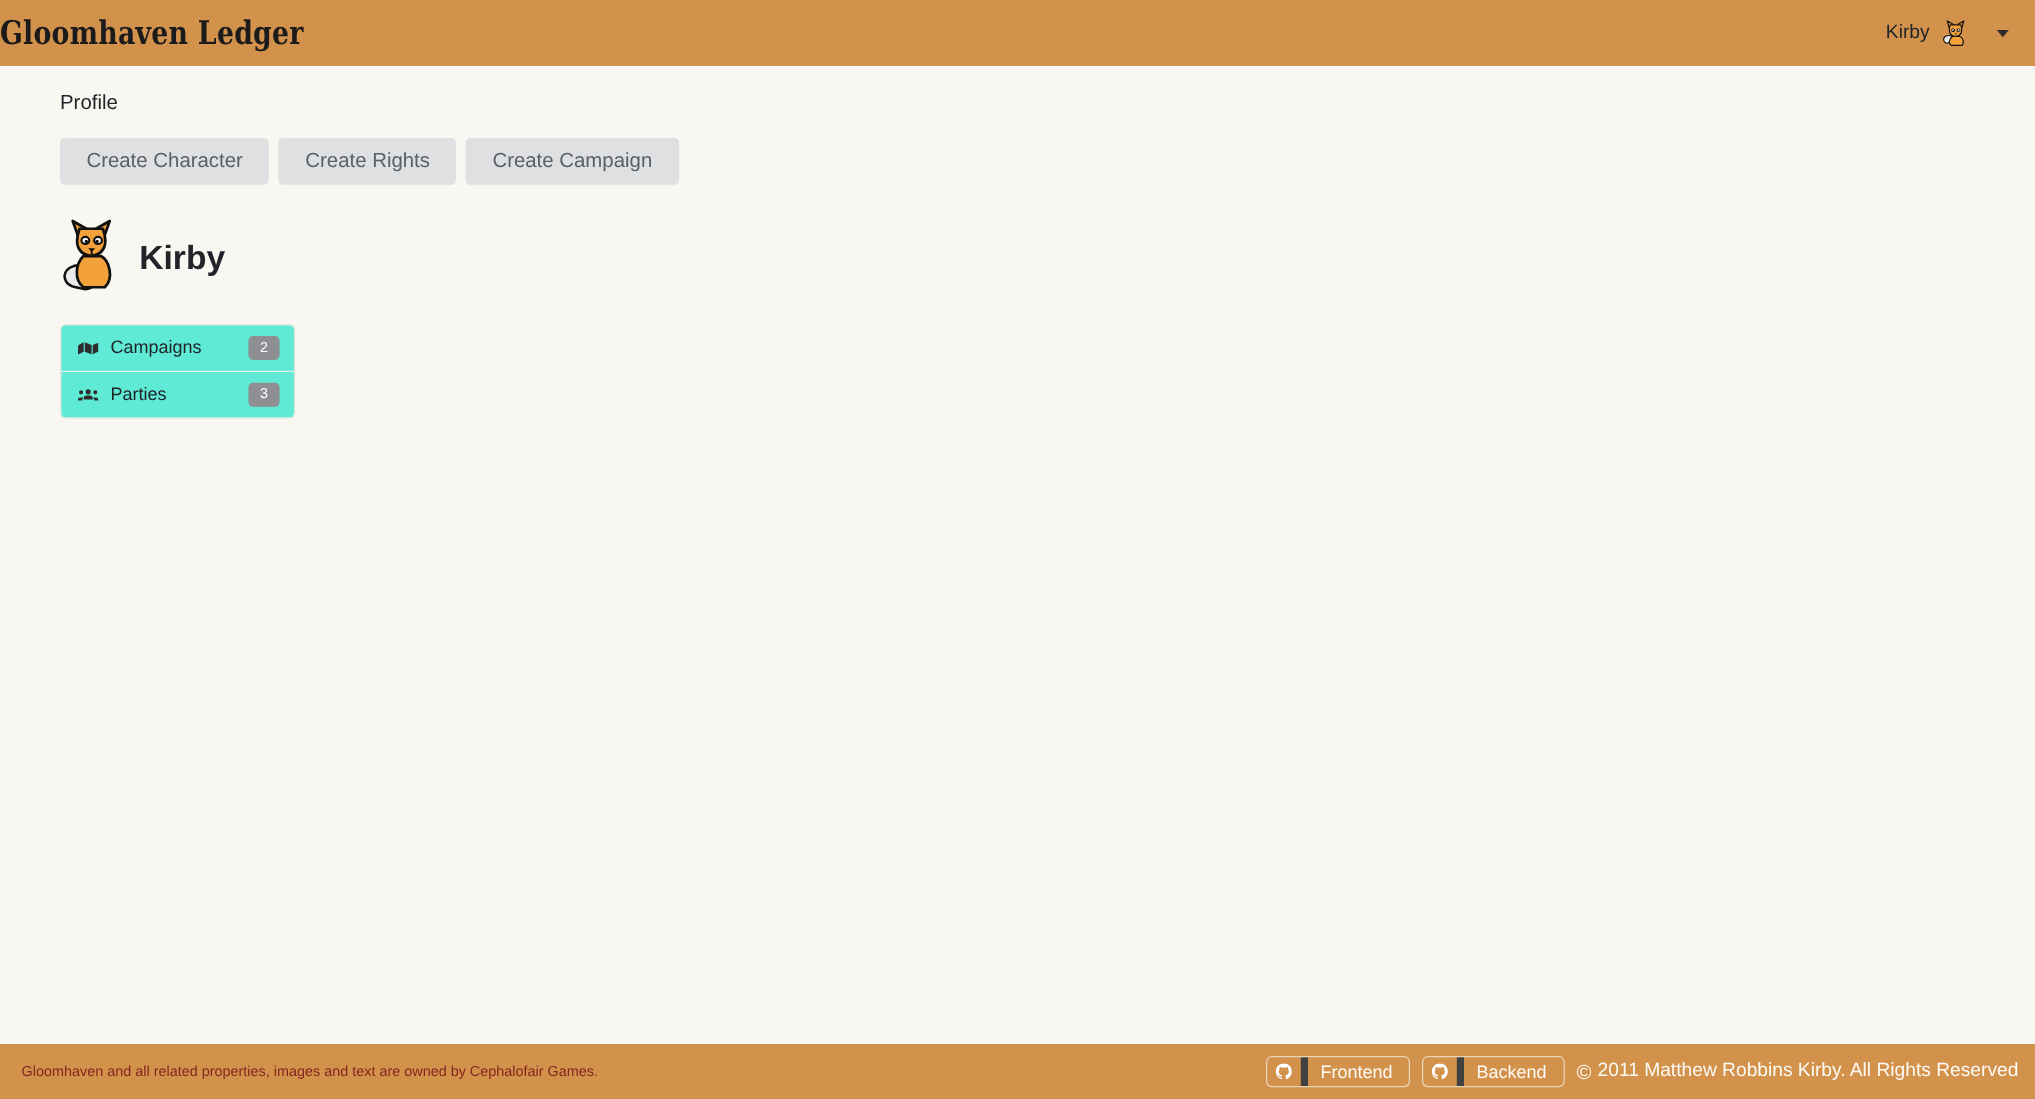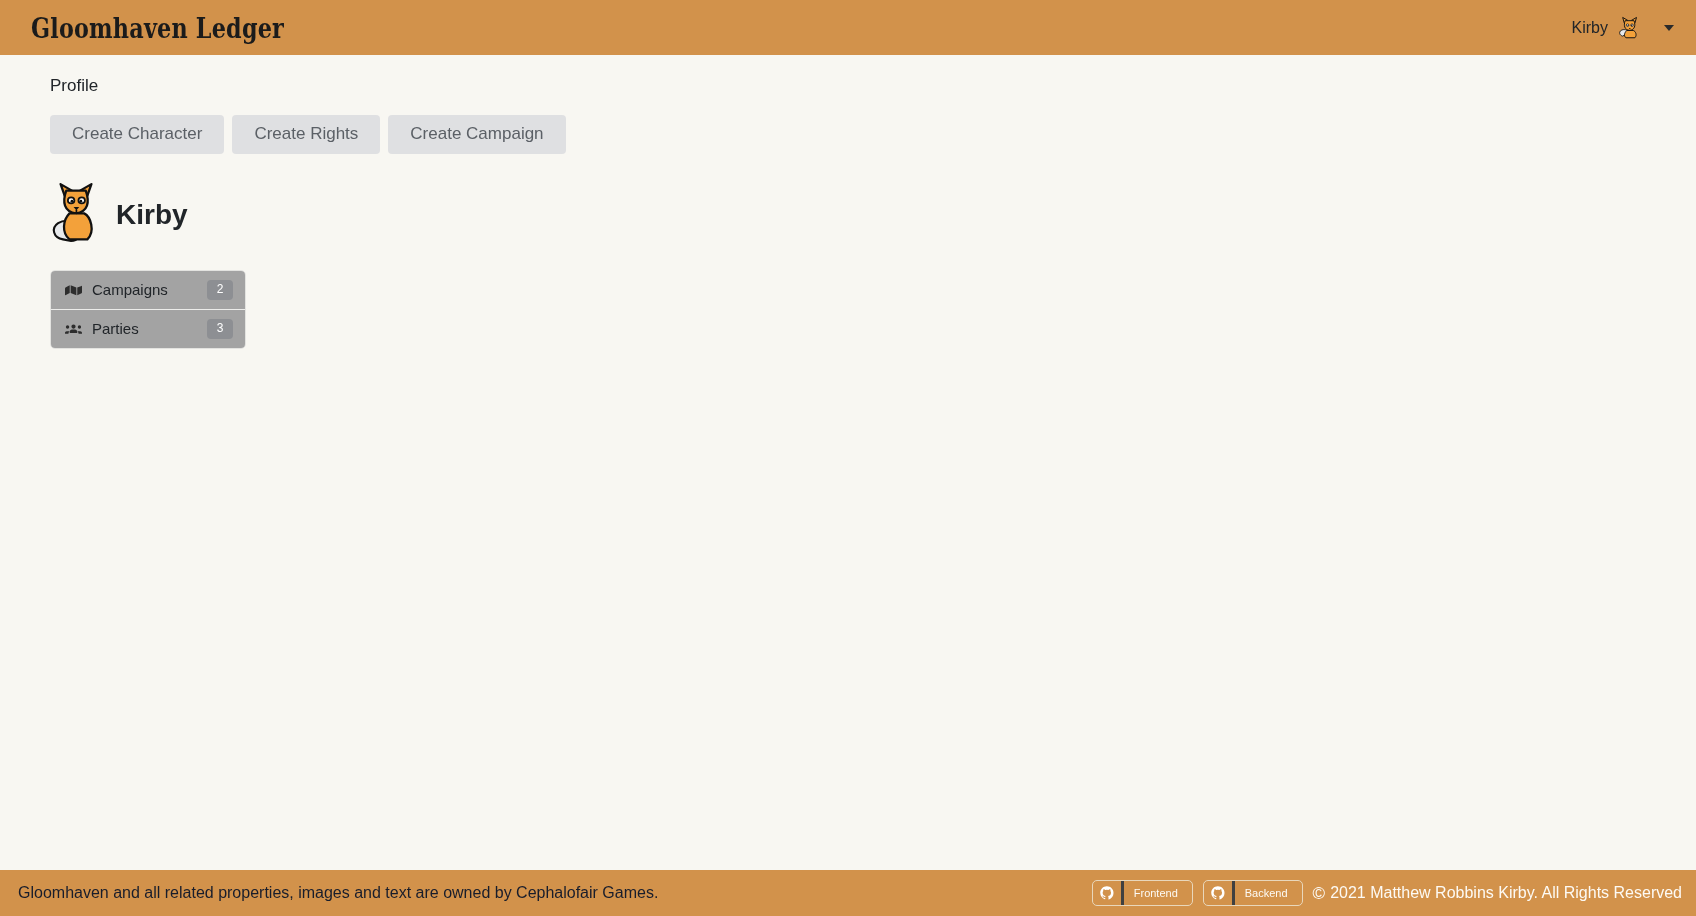--- a/index.html
+++ b/index.html
@@ -15,21 +15,21 @@
     position: relative;
   }
 
   
   .navbar {
     height: 55px;
     background: #d2924b;
     display: flex;
     align-items: center;
     justify-content: space-between;
-    padding: 0 18px 0 31px;
+    padding: 0 18px 0 0;
     box-sizing: border-box;
   }
   .brand {
     font-family: "DejaVu Serif", serif;
     font-weight: bold;
     font-size: 23px;
     letter-spacing: 0.2px;
     color: #1b1b1b;
     white-space: nowrap;
     transform: scaleY(1.18) scaleX(0.97);
@@ -115,21 +115,21 @@
     border-radius: 5px;
     overflow: hidden;
   }
   .list-item {
     display: flex;
     align-items: center;
     justify-content: space-between;
     padding: 9px 12px 9px 14px;
     border-bottom: 1px solid #ececea;
     cursor: pointer;
-    background: #a3a3a3;
+    background: #5eead4;
   }
   .list-item:last-child { border-bottom: none; }
   .list-left {
     display: flex;
     align-items: center;
     gap: 10px;
   }
   .list-icon {
     width: 17px;
     height: 17px;
@@ -161,22 +161,22 @@
     width: 1696px;
     height: 46px;
     background: #d2924b;
     display: flex;
     align-items: center;
     justify-content: space-between;
     padding: 0 14px 0 18px;
     box-sizing: border-box;
   }
   .footer-left {
-    color: #0f172a;
-    font-size: 16px;
+    color: #7f1d1d;
+    font-size: 12px;
     opacity: 0.95;
   }
   .footer-right {
     display: flex;
     align-items: center;
     gap: 10px;
   }
   .gh-badge {
     display: inline-flex;
     align-items: center;
@@ -190,23 +190,23 @@
   .gh-badge .gh-ico {
     display: flex;
     align-items: center;
     justify-content: center;
     width: 28px;
     height: 100%;
   }
   .gh-badge .gh-ico svg { width: 14px; height: 14px; fill: #ffffff; display:block; }
   .gh-badge .gh-text {
     color: #fdfaf4;
-    font-size: 11px;
+    font-size: 15px;
     padding: 0 14px 0 10px;
-    border-left: 3px solid #404040;
+    border-left: 6px solid #404040;
     height: 100%;
     display: flex;
     align-items: center;
     white-space: nowrap;
   }
   .copyright {
     color: #fdfaf4;
     font-size: 16px;
     display: flex;
     align-items: center;
@@ -321,17 +321,17 @@
       <span class="gh-ico">
         <svg viewBox="0 0 496 512" xmlns="http://www.w3.org/2000/svg">
           <path d="M165 397c0 2-2 4-5 3-3 0-5-2-4-4 0-2 2-3 5-3 2 0 4 2 4 4zm-27-4c-1 2 1 5 4 5 2 1 5 0 5-2s-1-4-4-5c-3-1-5 0-5 2zm38-1c-3 0-5 2-5 4 0 3 2 5 5 4 3 0 5-2 4-4 0-2-2-4-4-4zM244 8C106 8 0 113 0 251c0 110 69 204 167 237 12 2 17-5 17-12v-42c-68 15-82-29-82-29-11-28-27-36-27-36-23-15 2-15 2-15 24 2 37 25 37 25 22 37 57 27 71 20 2-16 8-27 15-33-54-6-111-27-111-120 0-27 9-48 25-65-2-6-11-31 3-64 0 0 20-7 66 25a228 228 0 0 1 120 0c46-32 66-25 66-25 14 33 5 58 2 64 16 17 25 38 25 65 0 93-57 114-111 120 9 8 17 23 17 46v68c0 7 4 14 17 12 98-33 167-127 167-237C488 113 382 8 244 8z"></path>
         </svg>
       </span>
       <span class="gh-text">Backend</span>
     </span>
 
     <span class="copyright">
       <span class="copy-mark">©</span>
-      <span>2021 Matthew Robbins Kirby. All Rights Reserved</span>
+      <span>2011 Matthew Robbins Kirby. All Rights Reserved</span>
     </span>
 
   </div>
 </div>
 
 </body></html>

